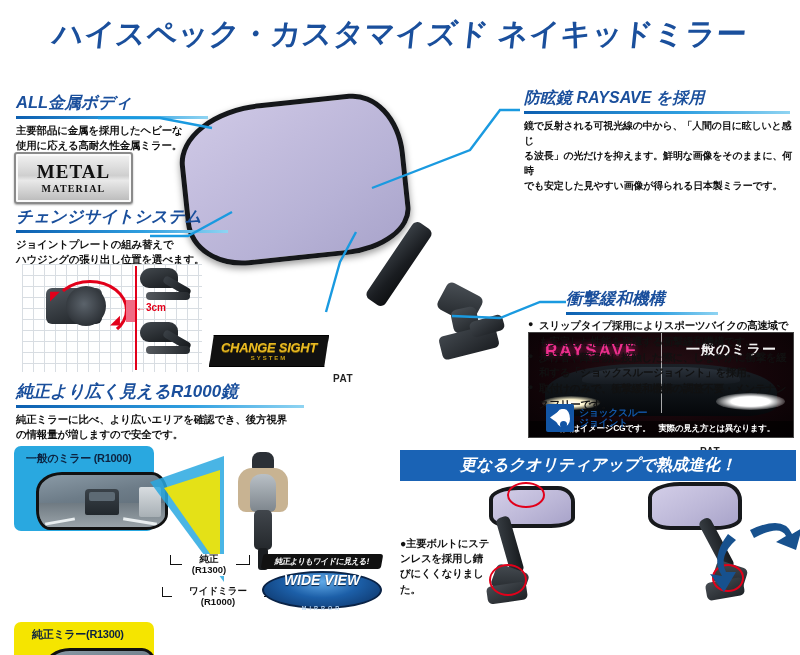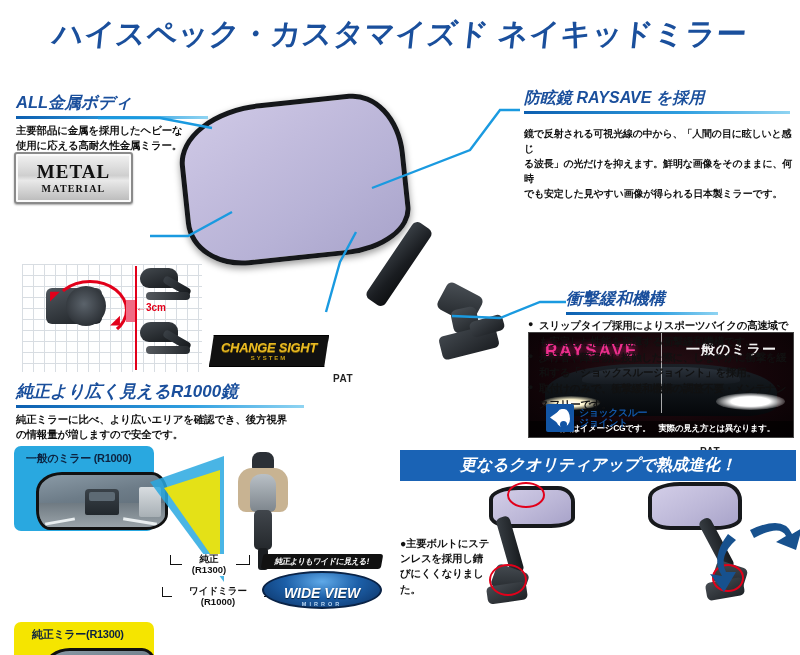--- a/index.html
+++ b/index.html
@@ -98,21 +98,21 @@
   .wv-wrap{width:120px;}
   .wv-top{
     font-size:8px;font-weight:bold;color:#fff;background:#111;
     text-align:center;padding:2px 4px;border-radius:3px;
     transform:skewX(-10deg);letter-spacing:-0.5px;white-space:nowrap;
   }
   .wv-badge{
     margin-top:2px;height:34px;border-radius:50%/50%;
     background:radial-gradient(ellipse at 50% 25%,#5fa9e8 0%,#1c5fa8 45%,#0b2f60 100%);
     border:2px solid #0a2346;
-    display:flex;flex-direction:column;align-items:center;justify-content:flex-end;
+    display:flex;flex-direction:column;align-items:center;justify-content:space-between;gap:17px;
   }
   .wv-badge .w1{font-size:14px;font-weight:bold;font-style:italic;color:#fff;
     line-height:1;letter-spacing:0px;text-shadow:0 1px 1px #06203f;}
   .wv-badge .w2{font-size:5.5px;font-weight:bold;color:#b9d6f2;letter-spacing:3px;margin-top:1px;}
 
   
   .ray-photo{
     background:radial-gradient(ellipse at 50% 40%,#2a1016 0%,#140509 55%,#070204 100%);
     border:1px solid #444;position:relative;overflow:hidden;
   }
@@ -248,20 +248,26 @@
     <div class="sec-head">ALL金属ボディ</div>
     <div class="sec-rule" style="width:192px;margin-top:2px;"></div>
     <div class="body-txt" style="margin-top:4px;">主要部品に金属を採用したヘビーな</div>
     <div class="body-txt">使用に応える高耐久性金属ミラー。</div>
   </div>
   <div class="abs metal-badge" style="left:14px;top:152px;">
     <div class="m1">METAL</div>
     <div class="m2">MATERIAL</div>
   </div>
 
+  <div class="abs" style="left:16px;top:206px;width:220px;">
+    <div class="sec-head">チェンジサイトシステム</div>
+    <div class="sec-rule" style="width:212px;margin-top:2px;"></div>
+    <div class="body-txt" style="margin-top:4px;">ジョイントプレートの組み替えで</div>
+    <div class="body-txt">ハウジングの張り出し位置を選べます。</div>
+  </div>
 
   <div class="abs" style="left:22px;top:264px;width:180px;height:108px;">
     <div class="grid-bg" style="left:0;top:0;width:180px;height:108px;"></div>
 
     <div class="abs" style="left:24px;top:24px;width:56px;height:36px;background:linear-gradient(160deg,#50575e,#1c2024);border-radius:6px;"></div>
     <div class="abs" style="left:44px;top:22px;width:40px;height:40px;background:radial-gradient(circle at 45% 45%,#5b636b,#1a1d21);border-radius:50%;"></div>
 
     <div class="abs" style="left:30px;top:16px;width:70px;height:54px;border:3px solid #e2001a;border-radius:50%;border-left-color:transparent;border-bottom-color:transparent;"></div>
     <div class="abs rot-arrow" style="left:28px;top:24px;font-size:13px;">◤</div>
     <div class="abs rot-arrow" style="left:88px;top:48px;font-size:13px;">◢</div>
@@ -345,21 +351,21 @@
     <div class="wv-top">純正よりもワイドに見える!</div>
     <div class="wv-badge">
       <div class="w1">WIDE VIEW</div>
       <div class="w2">MIRROR</div>
     </div>
   </div>
 
   <div class="abs" style="left:524px;top:88px;width:272px;">
     <div class="sec-head" style="font-size:16px;">防眩鏡 RAYSAVE を採用</div>
     <div class="sec-rule" style="width:266px;margin-top:2px;"></div>
-    <div class="body-txt sm" style="margin-top:12px;">鏡で反射される可視光線の中から、「人間の目に眩しいと感じ</div>
+    <div class="body-txt sm" style="margin-top:4px;">鏡で反射される可視光線の中から、「人間の目に眩しいと感じ</div>
     <div class="body-txt sm">る波長」の光だけを抑えます。鮮明な画像をそのままに、何時</div>
     <div class="body-txt sm">でも安定した見やすい画像が得られる日本製ミラーです。</div>
   </div>
 
   <div class="abs ray-photo" style="left:528px;top:162px;width:264px;height:104px;">
     <div class="ray-car">
       <div class="ray-wshield"></div>
     </div>
     <div class="headl l"></div>
     <div class="headl r"></div>

